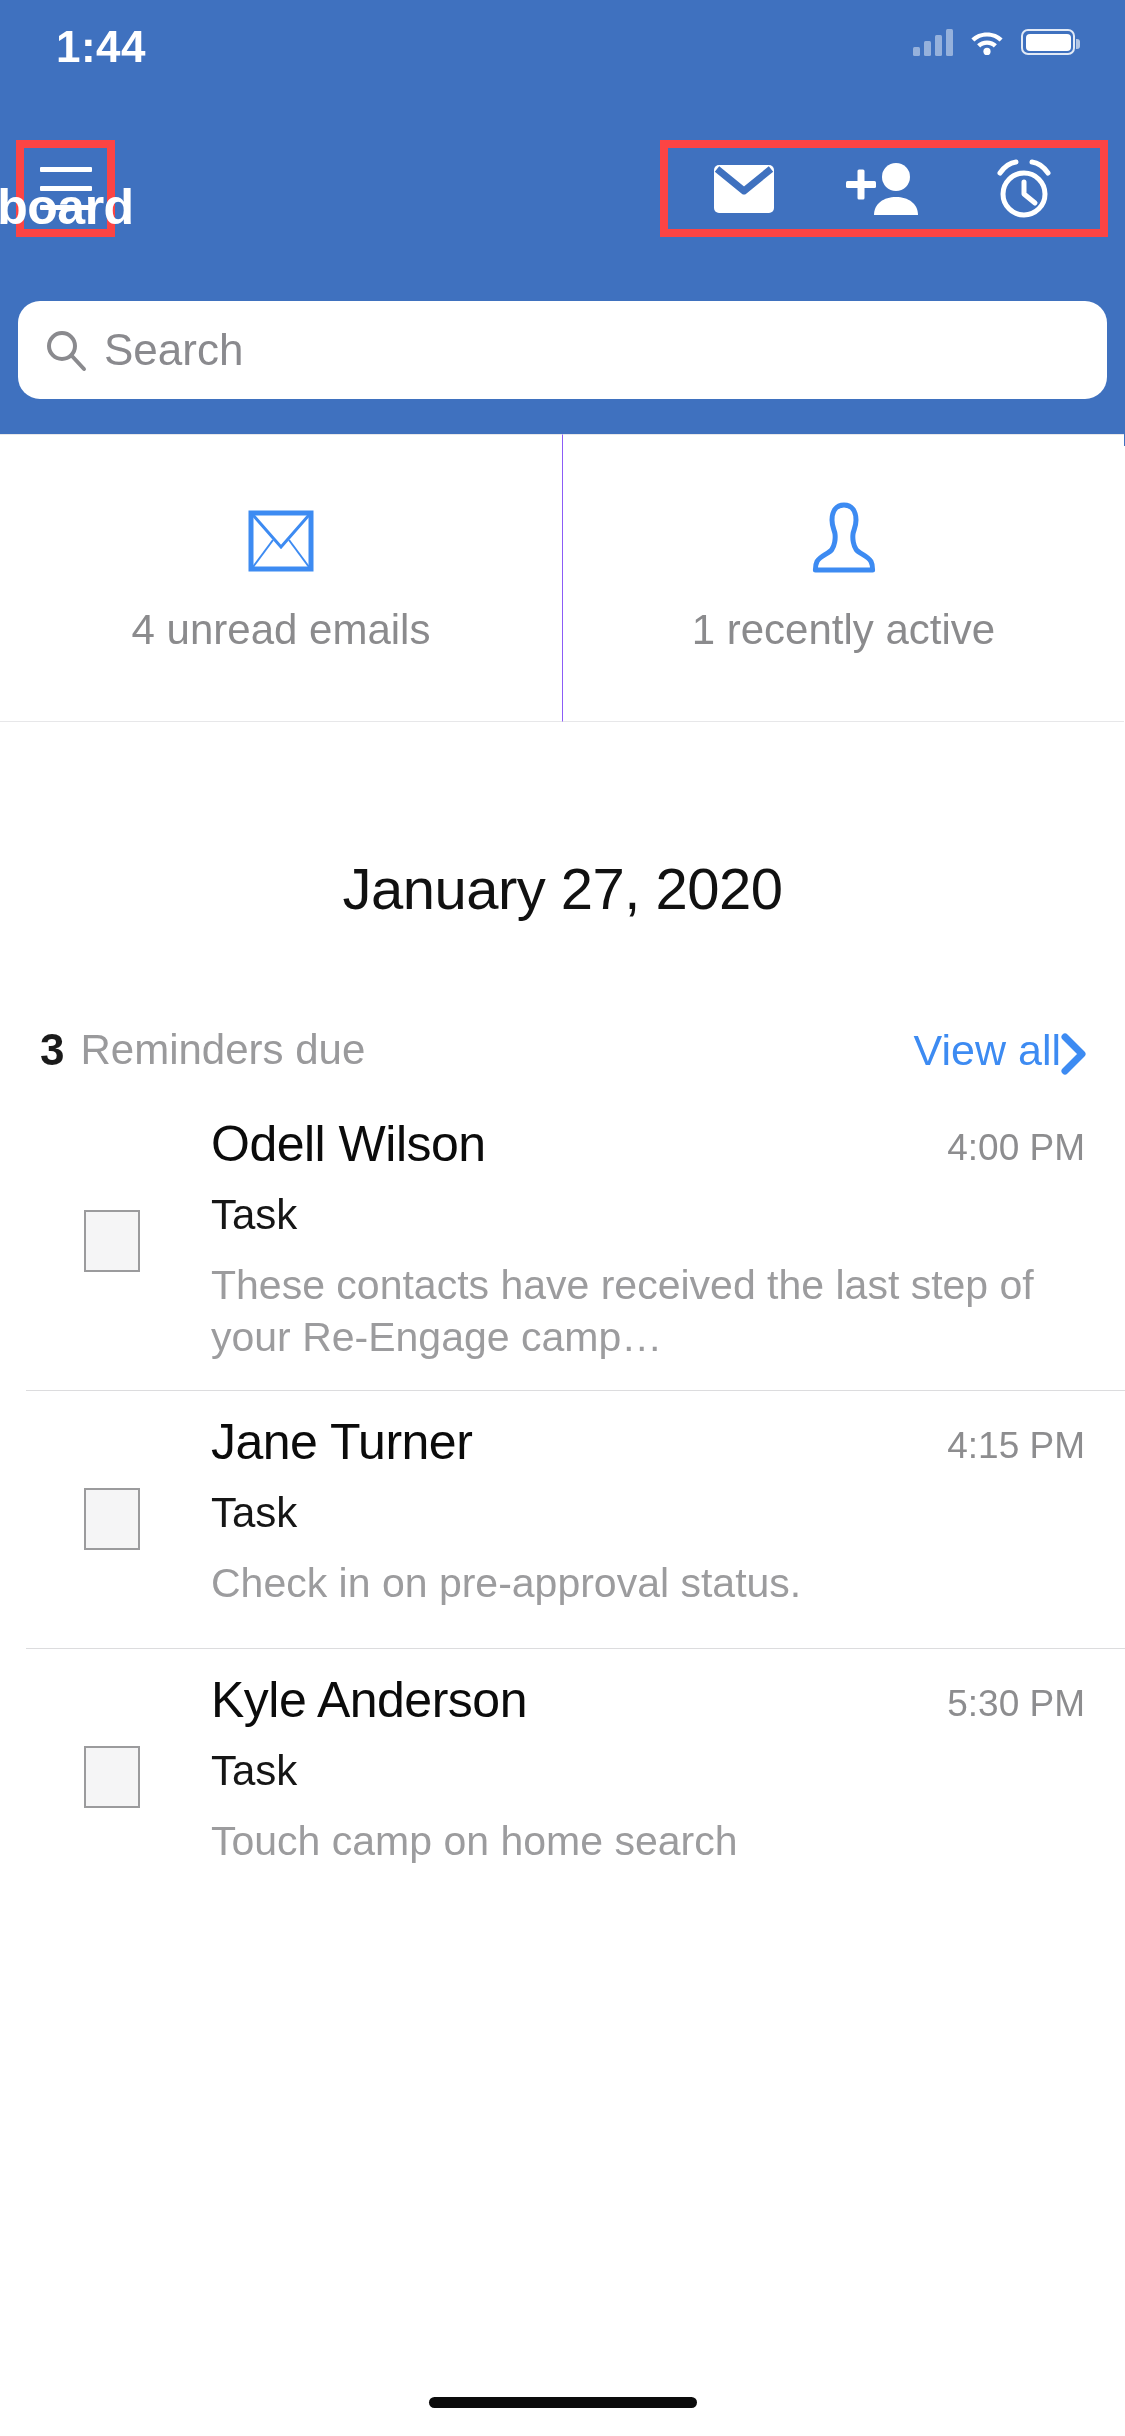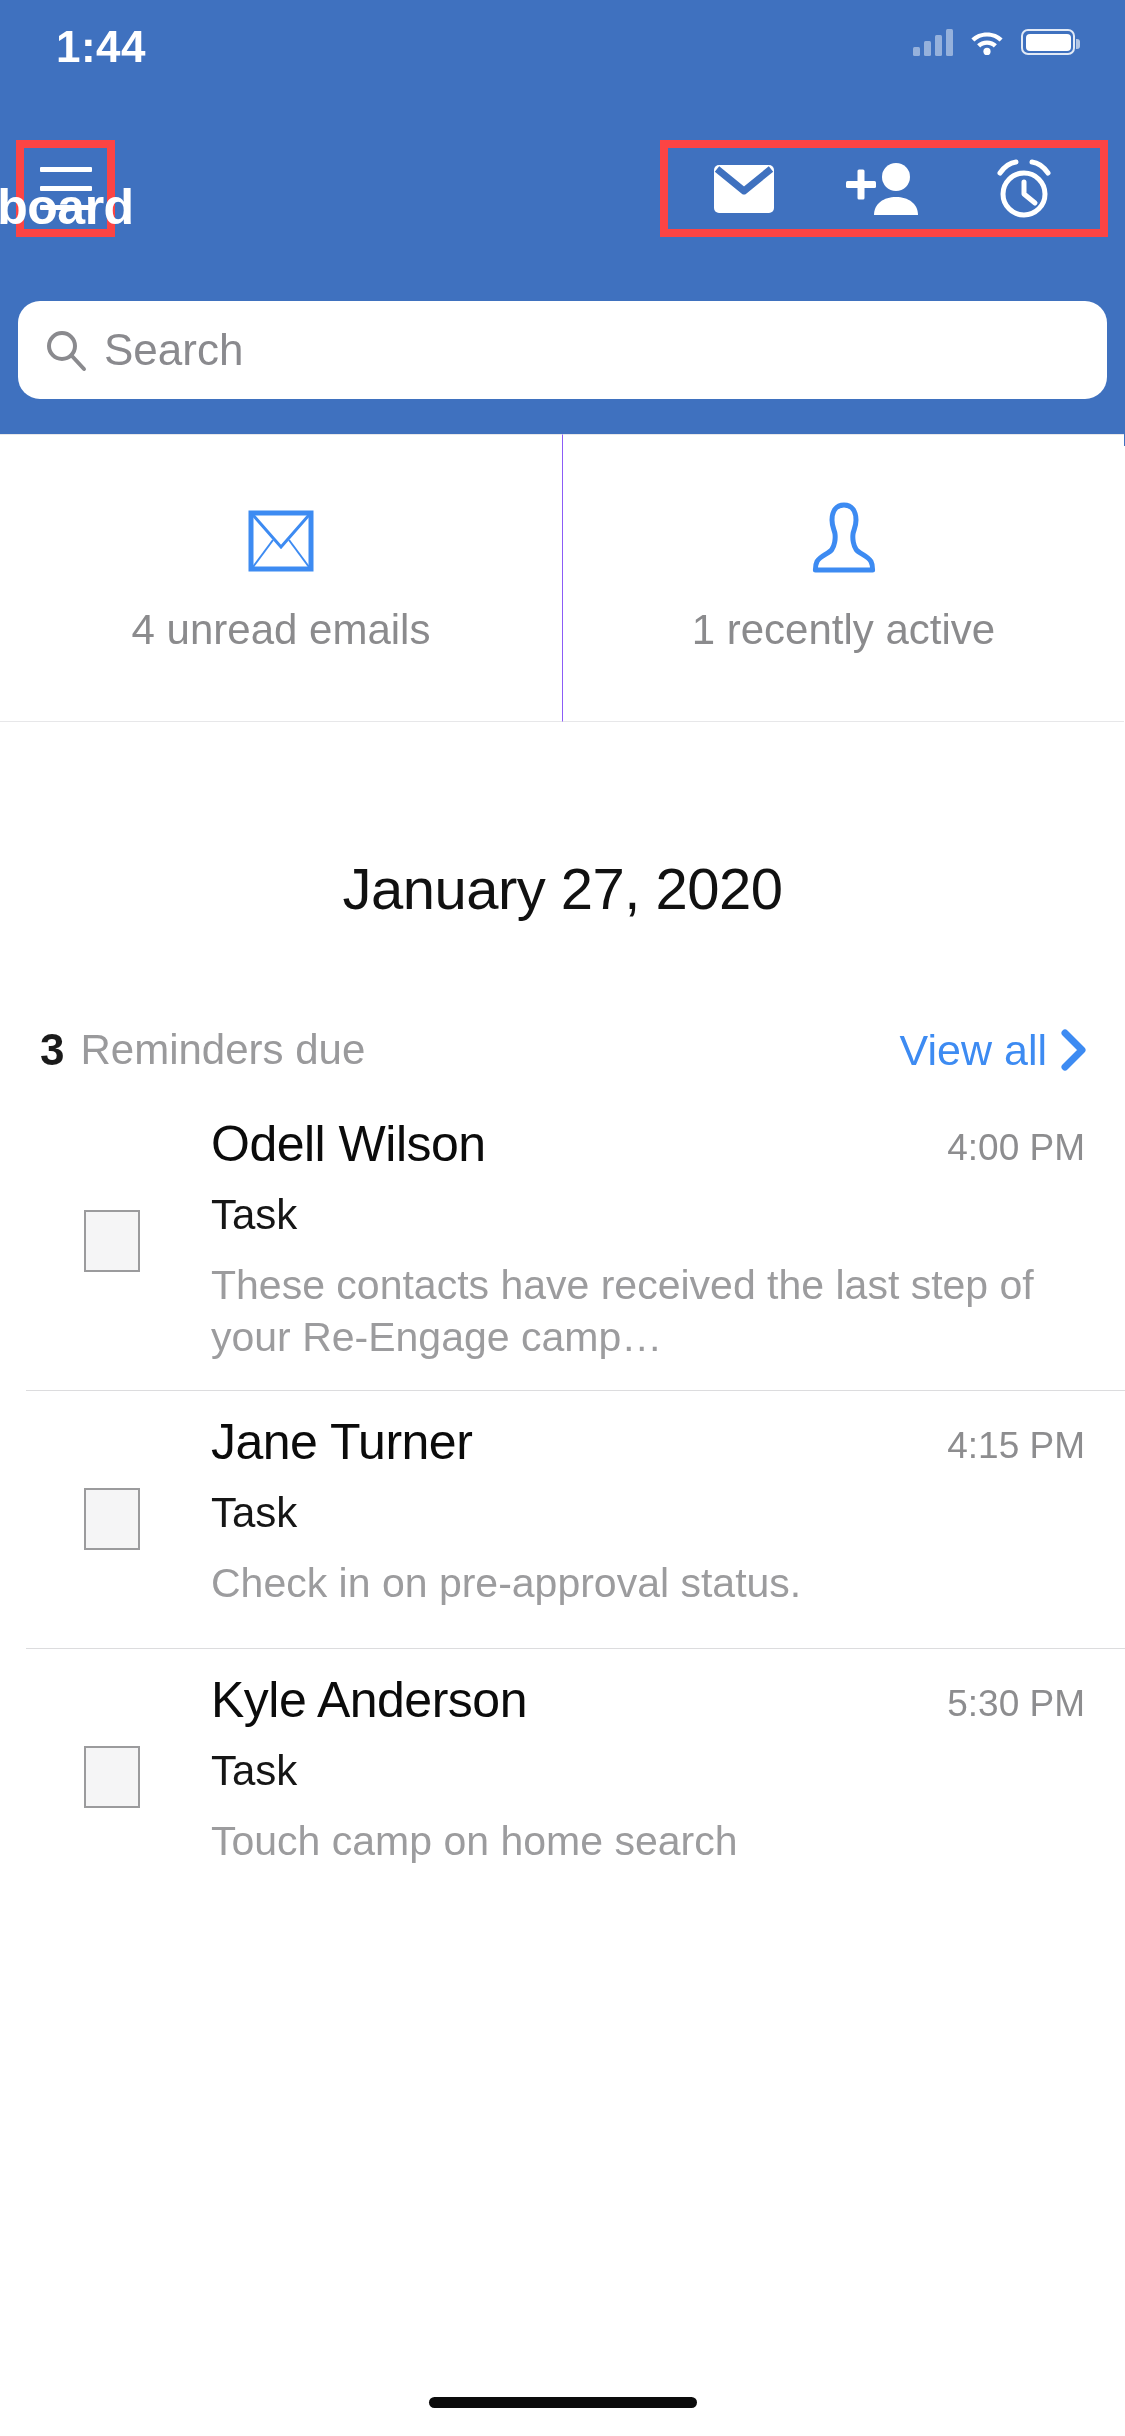--- a/index.html
+++ b/index.html
@@ -136,21 +136,21 @@
   
   .rem-head {
     position:absolute; left:0; top:1010px;
     width:1125px; height:80px;
     display:flex; align-items:center;
     padding:0 38px 0 40px;
   }
   .rem-count { font-size:44px; font-weight:700; color:#1a1a1a; margin-right:16px; }
   .rem-label { font-size:42px; color:#9a9a9c; }
   .rem-spacer { flex:1; }
-  .viewall { display:flex; align-items:center; gap:14px; }
+  .viewall { display:flex; align-items:flex-end; }
   .viewall-text { font-size:43px; color:#3d8bf2; }
   .chev { width:26px; height:42px; }
 
   
   .rem-list {
     position:absolute; left:0; top:1093px;
     width:1125px;
     padding-left:26px;
   }
   .rem-item {

